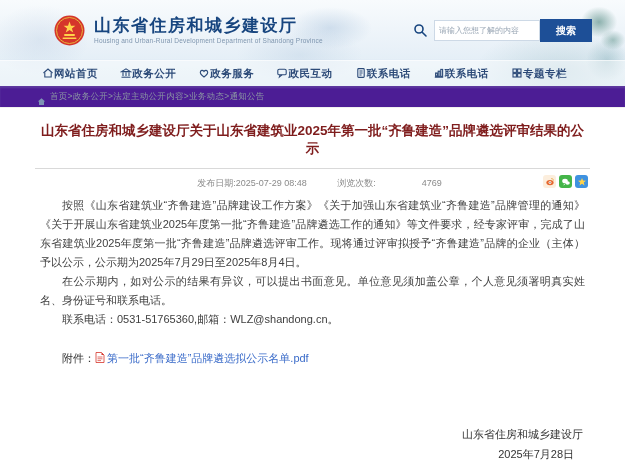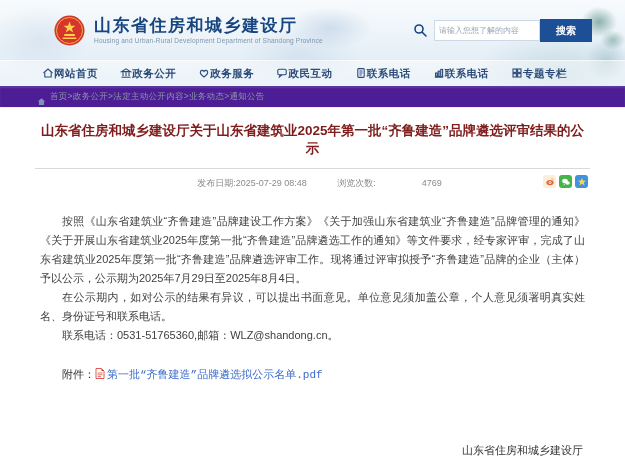--- a/index.html
+++ b/index.html
@@ -51,25 +51,25 @@
   .title-divider { border:none; border-top:1px solid #d9d9d9; margin:10px -5px 0 -5px; }
   .meta-row { position:relative; text-align:center; font-size:9px; color:#8a8a8a; padding:8px 0 6px 0; }
   .meta-item { margin:0 14px; }
   .meta-views-count { margin-left:32px; }
   .share-group { position:absolute; right:-3px; top:6px; display:flex; gap:3px; }
   .share-chip { width:13px; height:13px; border-radius:3px; display:flex; align-items:center; justify-content:center; cursor:pointer; }
   .chip-weibo { background:#fceedd; }
   .chip-wechat { background:#44b549; }
   .chip-fav { background:#3f92e0; }
 
-  .body-text { margin-top:16px; }
+  .body-text { }
   .para { font-size:11px; color:#404040; line-height:19px; text-indent:2em; text-align:justify; }
   .attachment-row { margin-top:22px; font-size:11px; color:#333; text-indent:2em; display:block; }
   .pdf-icon { width:10px; height:11px; vertical-align:-1px; margin-right:2px; }
-  .attachment-link { color:#3a6bc9; text-decoration:none; cursor:pointer;font-family:Liberation Mono, monospace; }
+  .attachment-link { color:#3a6bc9; text-decoration:none; cursor:pointer; }
 
   .signature { margin-top:58px; text-align:right; padding-right:2px; }
   .sig-org { font-size:11px; color:#333; line-height:20px; }
   .sig-date { font-size:11px; color:#333; line-height:20px; padding-right:9px; }
 </style>
 </head>
 <body>
 
 <div class="page">
 

